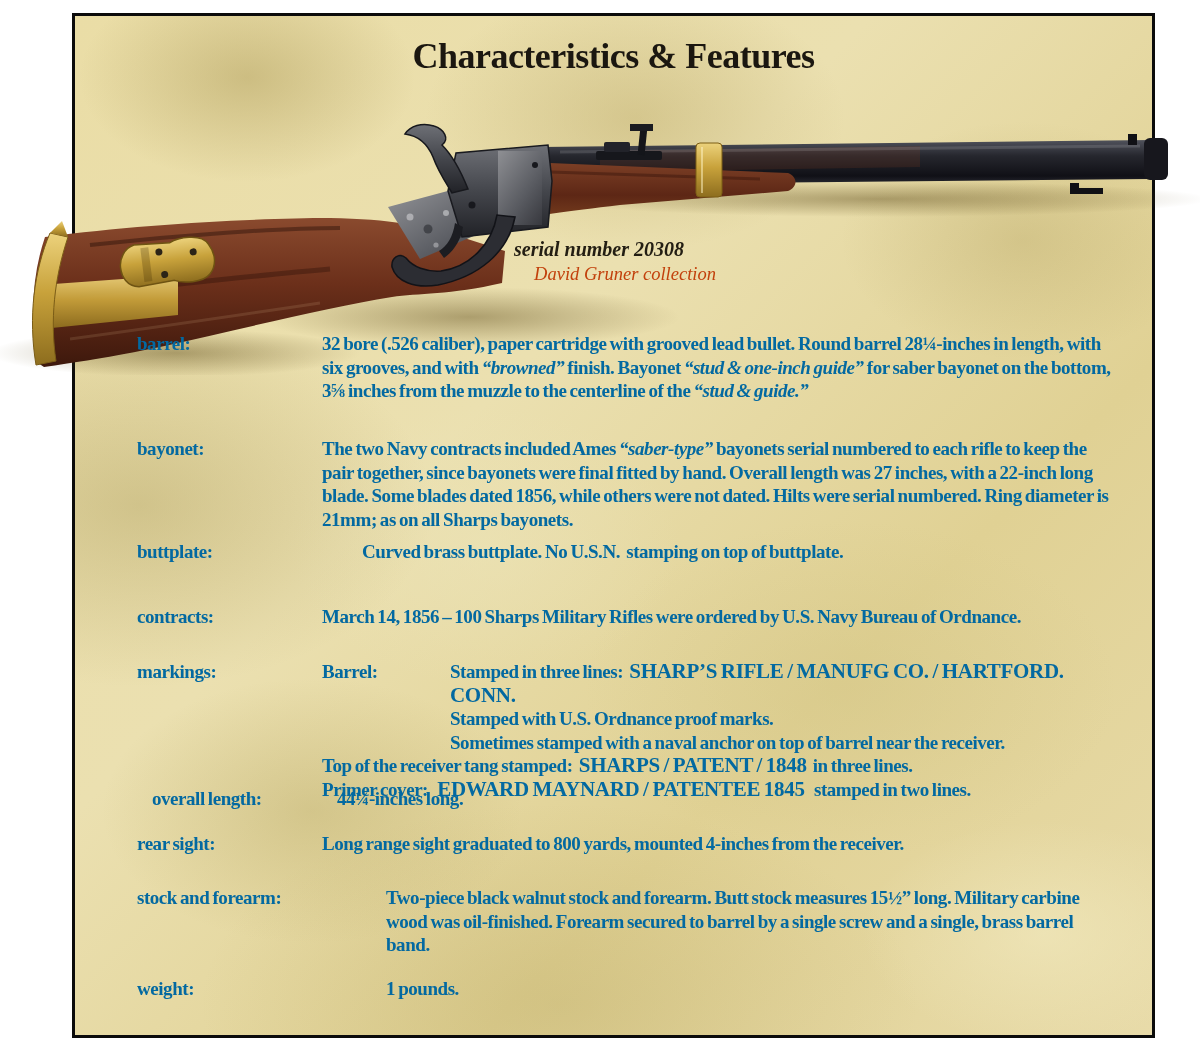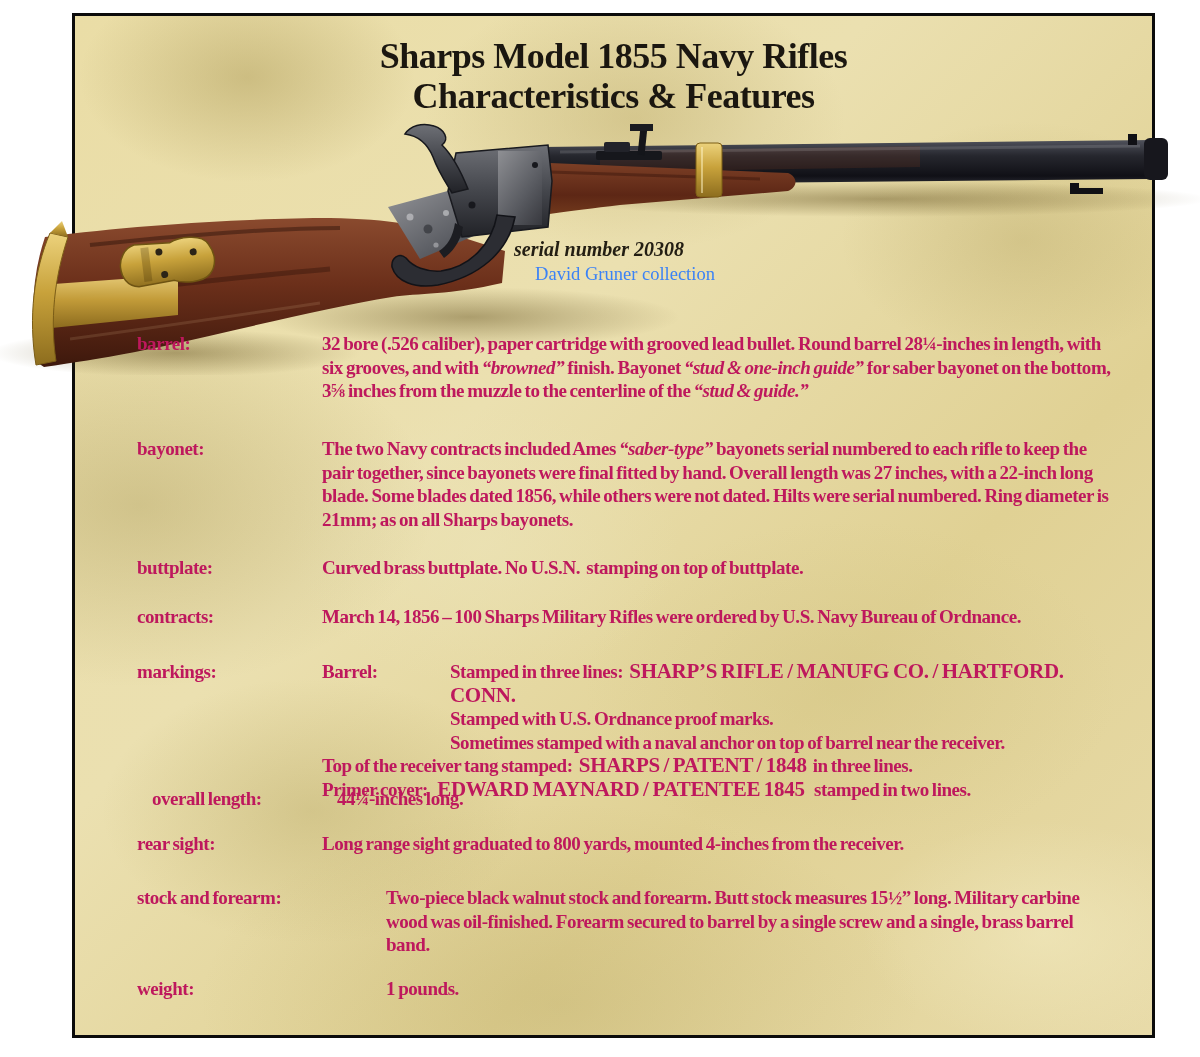--- a/index.html
+++ b/index.html
@@ -27,54 +27,53 @@
   .title{
     position:absolute;left:72px;top:36px;width:1083px;text-align:center;
     font-weight:bold;font-size:36px;line-height:40px;letter-spacing:-0.5px;
     color:#1b1710;
   }
   .caption{
     position:absolute;left:414px;top:237px;width:370px;text-align:center;
     font-size:20px;line-height:25px;color:#231e13;
   }
   .caption .serial{font-weight:bold;font-style:italic;}
-  .caption .coll{font-size:18.5px;margin-left:52px;color:#3b82f6;}
+  .caption .coll{font-style:italic;font-size:18.5px;margin-left:52px;color:#c2410c;}
   
   .sec{
     position:absolute;left:137px;width:1000px;display:flex;align-items:flex-start;
     font-size:19px;line-height:23.5px;font-weight:bold;
-    letter-spacing:-0.45px;word-spacing:-1.2px;color:#be185d;
+    letter-spacing:-0.45px;word-spacing:-1.2px;color:#0369a1;
   }
   .sec .lab{width:185px;flex:0 0 185px;}
   .sec .bod{width:795px;flex:0 0 795px;}
   .sec .bod.indent{padding-left:64px;width:731px;flex:0 0 731px;}
   .it{font-style:italic;}
   .sm{font-size:19px;}
   .caps{font-size:21px;letter-spacing:-0.3px;}
   .mrow{display:flex;}
   .mrow .msub{width:128px;flex:0 0 128px;}
   .mrow .mtxt{flex:1;}
   #sec-barrel{top:332px;}
   #sec-bayonet{top:437px;}
-  #sec-buttplate{top:556px;}
+  #sec-buttplate{top:540px;gap:40px;}
   #sec-contracts{top:605px;}
   #sec-markings{top:660px;}
   #sec-overall{top:787px;margin-left:15px;}
   #sec-rearsight{top:832px;}
   #sec-stock{top:886px;}
   #sec-weight{top:977px;}
   .rifle{position:absolute;left:0;top:95px;width:1200px;height:280px;}
 </style>
 </head>
 <body>
 
 <div class="sheet"></div>
 
 <div class="title">
-  <div>Sharps Model 1855 Navy Rifles</div>
   <div>Characteristics &amp; Features</div>
 </div>
 
 <svg class="rifle" viewBox="0 0 1200 280" role="img" aria-label="Sharps Model 1855 Navy rifle, right side view">
   <defs>
     <linearGradient id="gWood" x1="0" y1="0" x2="0" y2="1">
       <stop offset="0" stop-color="#8a4a2e"></stop>
         <stop offset="0.45" stop-color="#6b2f1a"></stop>
         <stop offset="1" stop-color="#3d180c"></stop>
     </linearGradient>

